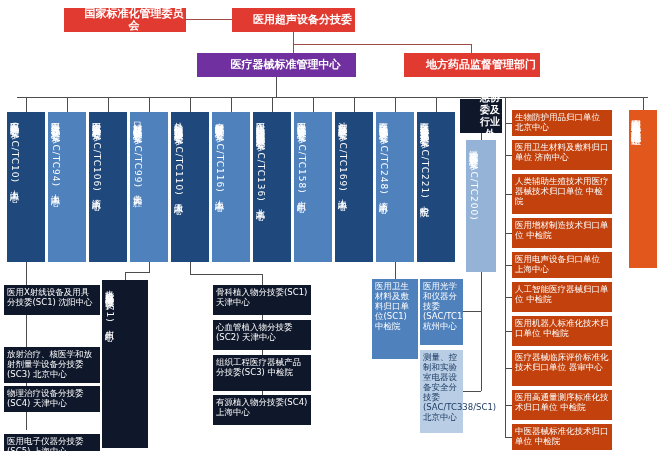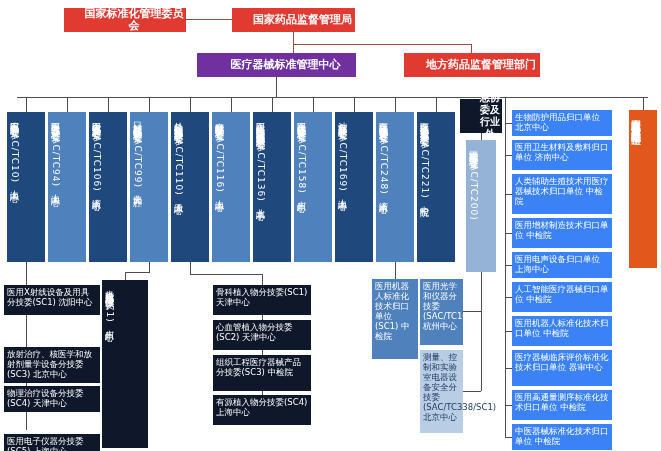--- a/index.html
+++ b/index.html
@@ -12,21 +12,21 @@
   .toplbl{font-size:11px;font-weight:bold;line-height:12px;}
   .vbox{position:absolute;box-sizing:border-box;writing-mode:vertical-lr;
         text-orientation:mixed;color:#fff;font-size:9px;line-height:10.5px;
         padding:3px 2px;letter-spacing:1px;}
   .dark{background:#1f497d;}
   .med{background:#4f81bd;}
   .teal{background:#0f172a;}
   .lightmed{background:#95b3d7;}
   .hbox{position:absolute;box-sizing:border-box;color:#fff;font-size:8.5px;
         line-height:10px;padding:2px 3px;text-align:left;}
-  .green{background:#3b82f6;}
+  .green{background:#c2410c;}
   .orange{background:#e2571b;font-weight:bold;font-size:9.5px;line-height:13px;}
   .light{background:#b9cde5;color:#17375e;}
   .ln{position:absolute;background:#4d4d4d;}
   .lnr{position:absolute;background:#9b4a45;}
   .hd{font-size:10px;font-weight:bold;line-height:12px;}
 </style>
 </head>
 <body>
 
 <div class="stage">
@@ -68,21 +68,21 @@
   <i class="ln" style="left:190px;top:262px;width:1px;height:12px"></i>
   <i class="ln" style="left:190px;top:274px;width:73px;height:1px"></i>
   <i class="ln" style="left:262px;top:274px;width:1px;height:136px"></i>
   <i class="ln" style="left:395px;top:262px;width:1px;height:17px"></i>
   <i class="ln" style="left:481px;top:133px;width:1px;height:7px"></i>
   <i class="ln" style="left:481px;top:272px;width:1px;height:119px"></i>
   <i class="ln" style="left:463px;top:311px;width:18px;height:1px"></i>
   <i class="ln" style="left:463px;top:391px;width:18px;height:1px"></i>
 
   <div class="bx red toplbl" style="left:64px;top:8px;width:122px;height:24px">国家标准化管理委员会</div>
-  <div class="bx red toplbl" style="left:232px;top:8px;width:123px;height:24px">国家药品监督管理局</div>
+  <div class="bx red toplbl" style="left:232px;top:8px;width:123px;height:24px">医用超声设备分技委</div>
   <div class="bx purple toplbl" style="left:197px;top:53px;width:159px;height:24px">医疗器械标准管理中心</div>
   <div class="bx red toplbl" style="left:404px;top:53px;width:136px;height:24px">地方药品监督管理部门</div>
 
   <div class="vbox dark" style="left:7px;top:112px;width:38px;height:150px"><span>医用电器标委会</span><span>(SAC/TC10)</span><span>上海中心</span></div>
   <div class="vbox med" style="left:48px;top:112px;width:38px;height:150px"><span>医用注射器（针）标委会</span><span>(SAC/TC94)</span><span>上海中心</span></div>
   <div class="vbox dark" style="left:89px;top:112px;width:38px;height:150px"><span>医用输液器具标委会</span><span>(SAC/TC106)</span><span>济南中心</span></div>
   <div class="vbox med" style="left:130px;top:112px;width:38px;height:150px"><span>口腔材料和器械设备标委会</span><span>(SAC/TC99)</span><span>北大口腔</span></div>
   <div class="vbox dark" style="left:171px;top:112px;width:38px;height:150px"><span>外科植入物和矫形器械标委会</span><span>(SAC/TC110)</span><span>天津中心</span></div>
   <div class="vbox med" style="left:212px;top:112px;width:38px;height:150px"><span>麻醉和呼吸设备标委会</span><span>(SAC/TC116)</span><span>上海中心</span></div>
   <div class="vbox dark" style="left:253px;top:112px;width:38px;height:150px"><span>医用临床检验实验室和体外诊断系统标委会</span><span>(SAC/TC136)</span><span>北京中心</span></div>
@@ -96,21 +96,21 @@
   <div class="hbox teal" style="left:4px;top:386px;width:96px;height:26px"><span>物理治疗设备分技委(SC4)</span> <span>天津中心</span></div>
   <div class="hbox teal" style="left:4px;top:434px;width:96px;height:30px"><span>医用电子仪器分技委(SC5)</span> <span>上海中心</span></div>
 
   <div class="vbox teal" style="left:102px;top:280px;width:46px;height:168px"><span>齿科设备与器械分技委(SC1)</span><span>广州中心</span></div>
 
   <div class="hbox teal" style="left:213px;top:285px;width:98px;height:30px"><span>骨科植入物分技委(SC1)</span> <span>天津中心</span></div>
   <div class="hbox teal" style="left:213px;top:320px;width:98px;height:30px"><span>心血管植入物分技委(SC2)</span> <span>天津中心</span></div>
   <div class="hbox teal" style="left:213px;top:355px;width:98px;height:36px"><span>组织工程医疗器械产品分技委(SC3)</span> <span>中检院</span></div>
   <div class="hbox teal" style="left:213px;top:395px;width:98px;height:30px"><span>有源植入物分技委(SC4)</span> <span>上海中心</span></div>
 
-  <div class="hbox med" style="left:372px;top:279px;width:46px;height:80px"><span>医用机器人标准化技术归口单位(SC1)</span> <span>中检院</span></div>
+  <div class="hbox med" style="left:372px;top:279px;width:46px;height:80px"><span>医用卫生材料及敷料归口单位(SC1)</span> <span>中检院</span></div>
 
   <div class="bx teal hd" style="left:460px;top:99px;width:42px;height:34px">总协委及行业外</div>
   <div class="vbox lightmed" style="left:466px;top:140px;width:30px;height:132px"><span>消毒技术与设备标委会</span><span>(SAC/TC200)</span></div>
   <div class="hbox med" style="left:420px;top:279px;width:43px;height:66px"><span>医用光学和仪器分技委</span><span>(SAC/TC103/SC1)</span> <span>杭州中心</span></div>
   <div class="hbox light" style="left:420px;top:350px;width:43px;height:83px"><span>测量、控制和实验室电器设备安全分技委</span><span>(SAC/TC338/SC1)</span> <span>北京中心</span></div>
 
   <div class="hbox green" style="left:512px;top:110px;width:100px;height:26px"><span>生物防护用品归口单位</span> <span>北京中心</span></div>
   <div class="hbox green" style="left:512px;top:140px;width:100px;height:30px"><span>医用卫生材料及敷料归口单位</span> <span>济南中心</span></div>
   <div class="hbox green" style="left:512px;top:174px;width:100px;height:40px"><span>人类辅助生殖技术用医疗器械技术归口单位</span> <span>中检院</span></div>
   <div class="hbox green" style="left:512px;top:218px;width:100px;height:30px"><span>医用增材制造技术归口单位</span> <span>中检院</span></div>

